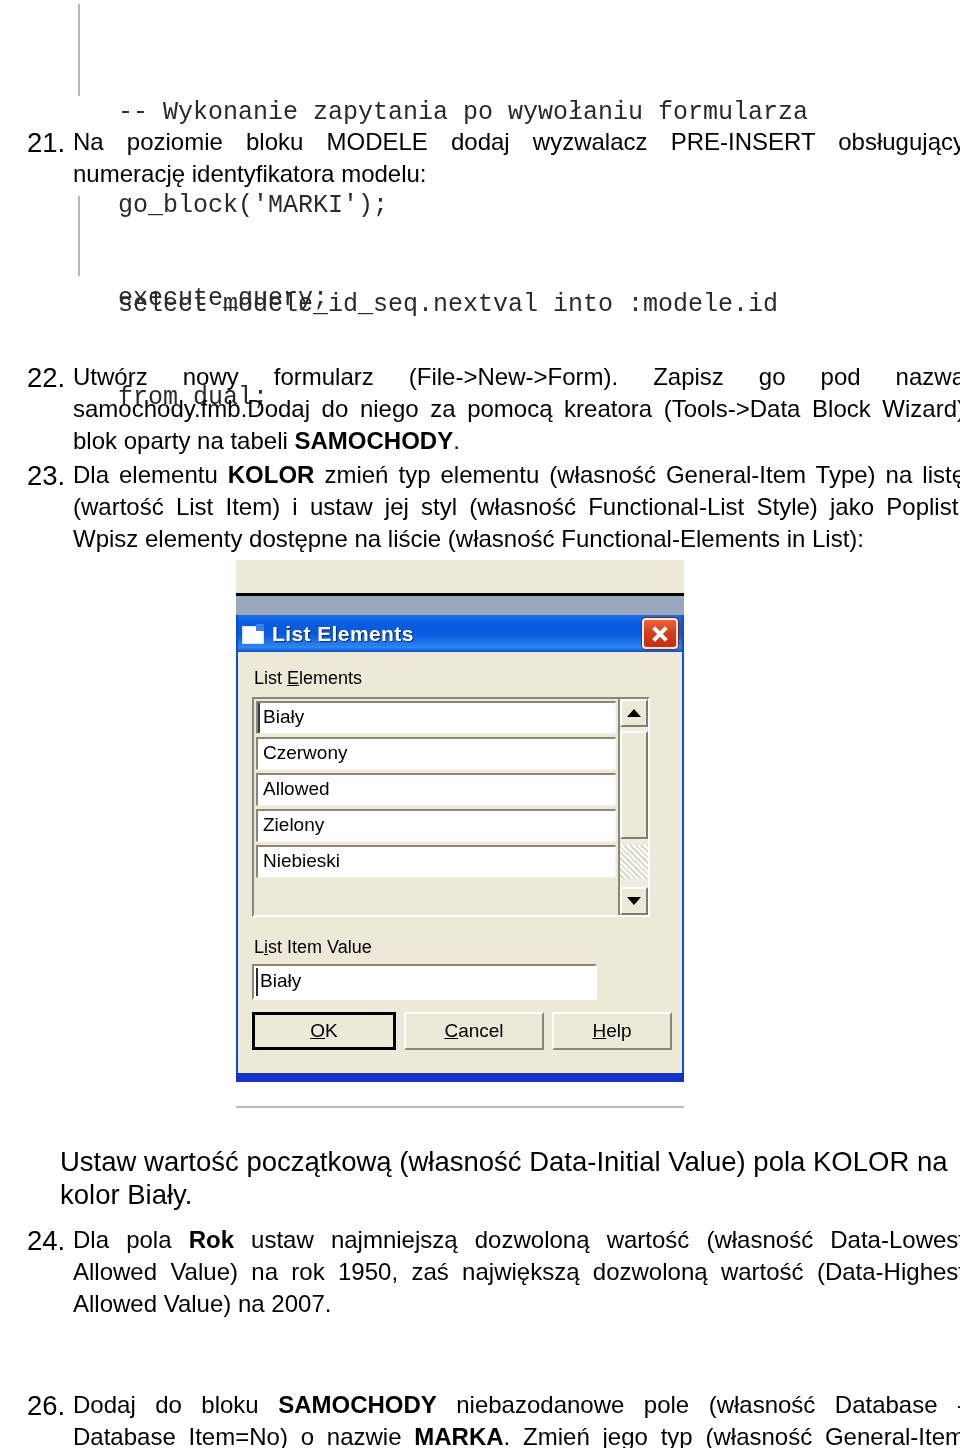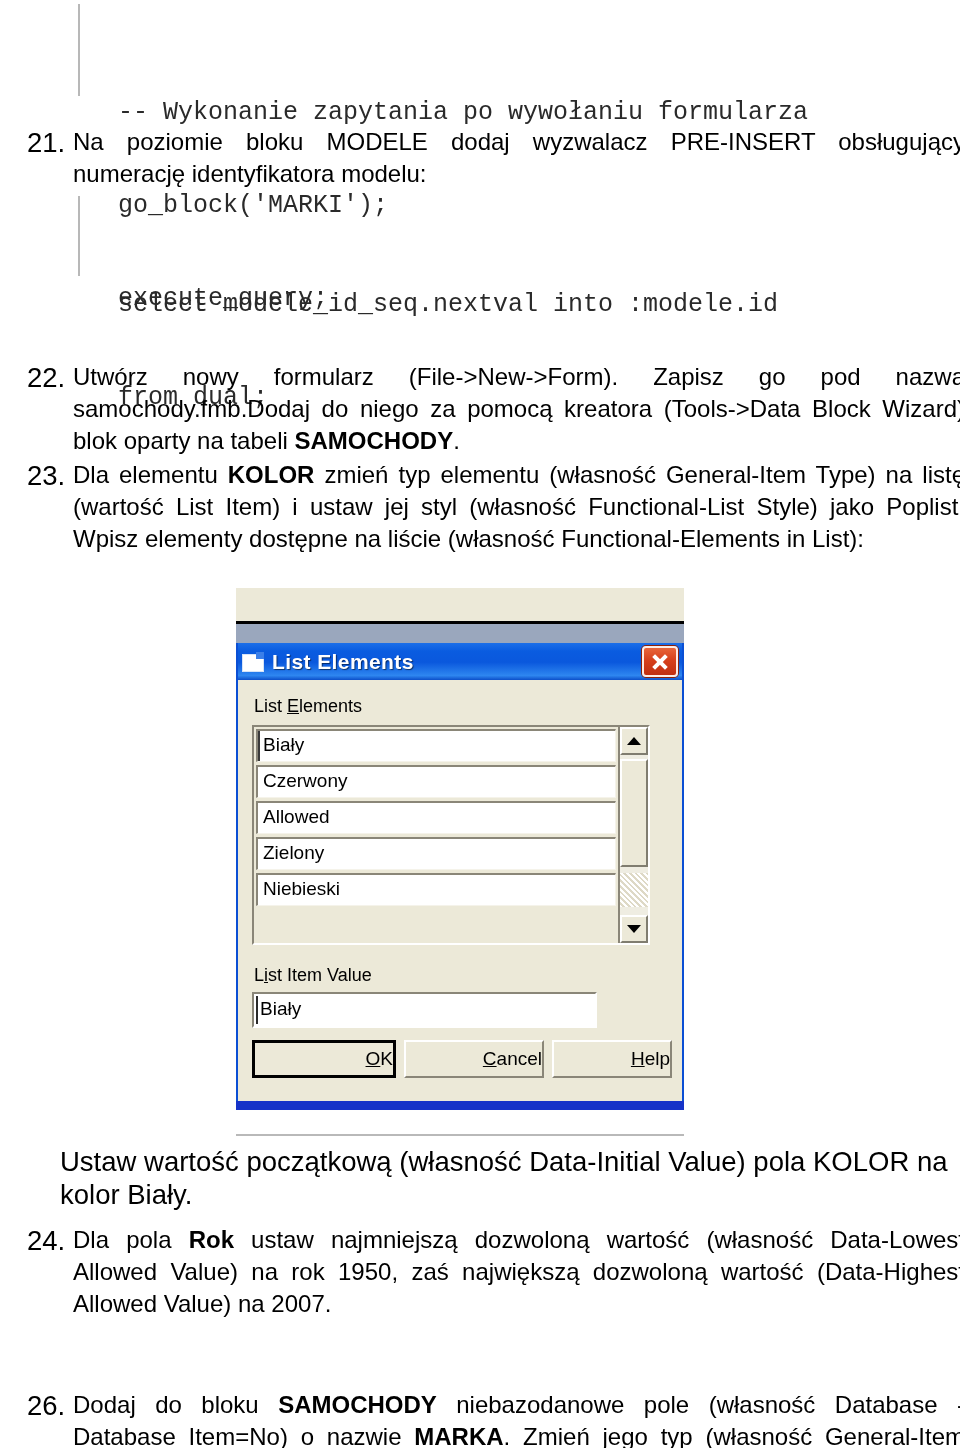--- a/index.html
+++ b/index.html
@@ -47,21 +47,20 @@
   .plain{
     font-size:27.5px;line-height:33px;text-align:justify;
     padding-left:46px;
   }
   .plain .lastline{text-align:left;}
 
   
   .shot{
     position:absolute;left:236px;top:560px;width:432px;height:547px;
     background:#ffffff;
-    margin-top:28px;
   }
   .shot-bg-top{
     position:absolute;left:0;top:0;width:448px;height:33px;background:#ece9d8;
   }
   .shot-blackline{
     position:absolute;left:0;top:33px;width:448px;height:3px;background:#000;
   }
   .shot-grayband{
     position:absolute;left:0;top:36px;width:448px;height:19px;background:#9aa7bd;
   }
@@ -172,21 +171,21 @@
   .textbox::before{
     content:"";position:absolute;left:2px;top:2px;width:2px;bottom:2px;background:#2a2a2a;
   }
 
   .btnrow{position:absolute;left:0;top:360px;width:100%;height:42px;}
   .btn{
     position:absolute;top:0;height:38px;background:#ece9d8;
     border-top:2px solid #ffffff;border-left:2px solid #ffffff;
     border-right:2px solid #8a8678;border-bottom:2px solid #8a8678;
     box-sizing:border-box;
-    font-size:19px;color:#000;display:flex;align-items:center;justify-content:flex-end;
+    font-size:19px;color:#000;display:flex;align-items:center;justify-content:center;
   }
   .btn.default{
     border:3px solid #000;outline:none;
   }
   .btn u{text-decoration:underline;}
 
   .dlg-bottombar{
     position:absolute;left:0;top:513px;width:448px;height:9px;background:#1633c8;
   }
   .shot-hr{

